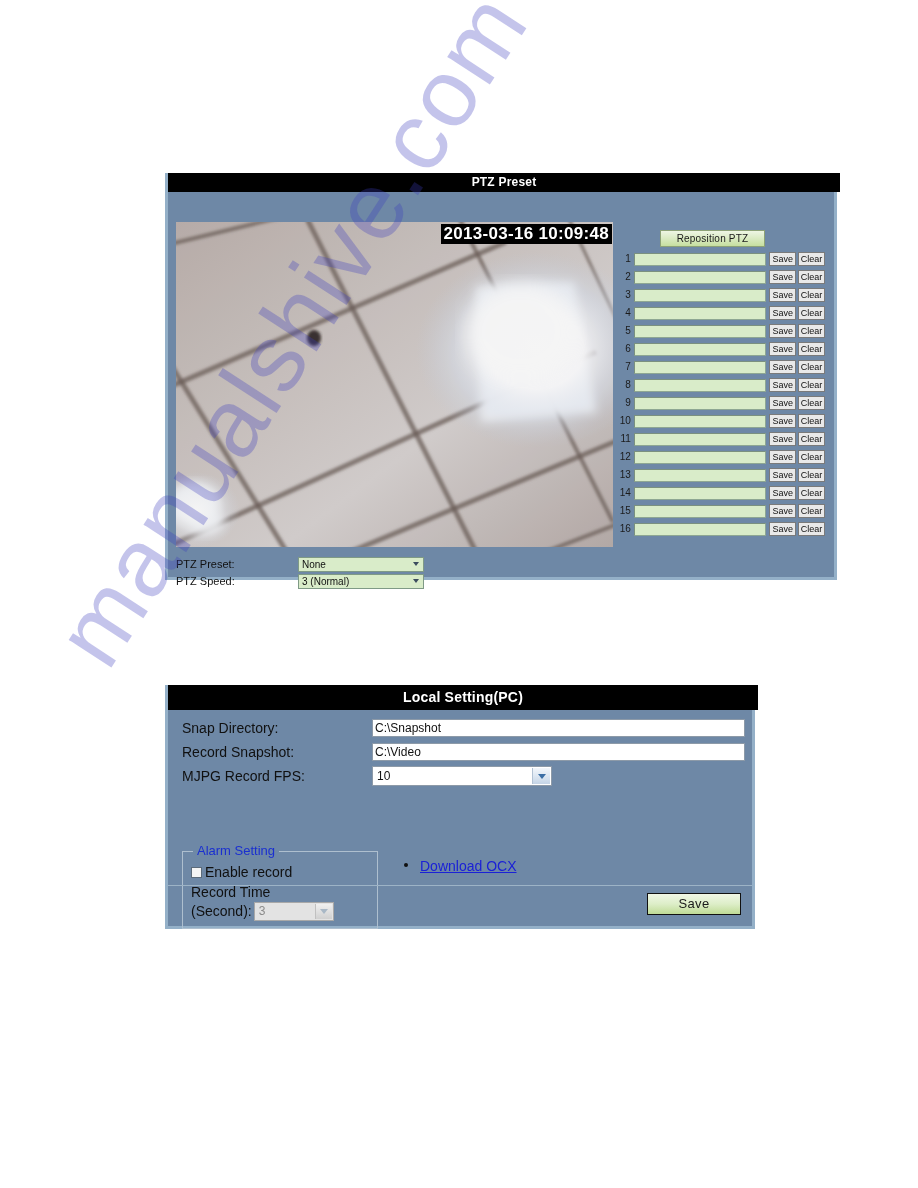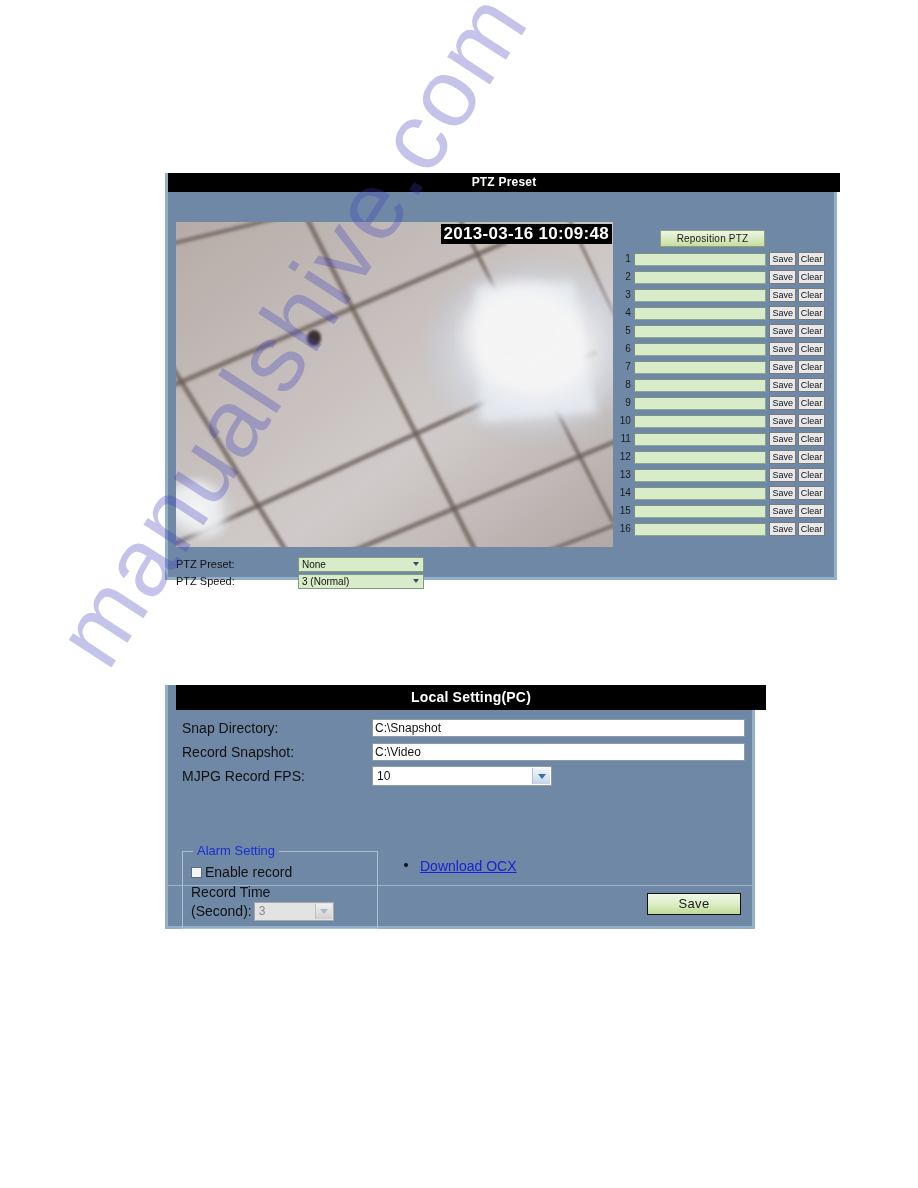--- a/index.html
+++ b/index.html
@@ -239,21 +239,20 @@
     height: 244px;
     border-top: none;
   }
   #local-title {
     position: absolute;
     left: 0; top: 0;
     width: 590px;
     height: 25px;
     line-height: 25px;
     font-size: 14px;
-    margin-left: 8px;
   }
   #local-body {
     position: absolute;
     left: 0;
     top: 25px;
     width: 584px;
     height: 216px;
   }
   .ls-row {
     display: flex;

